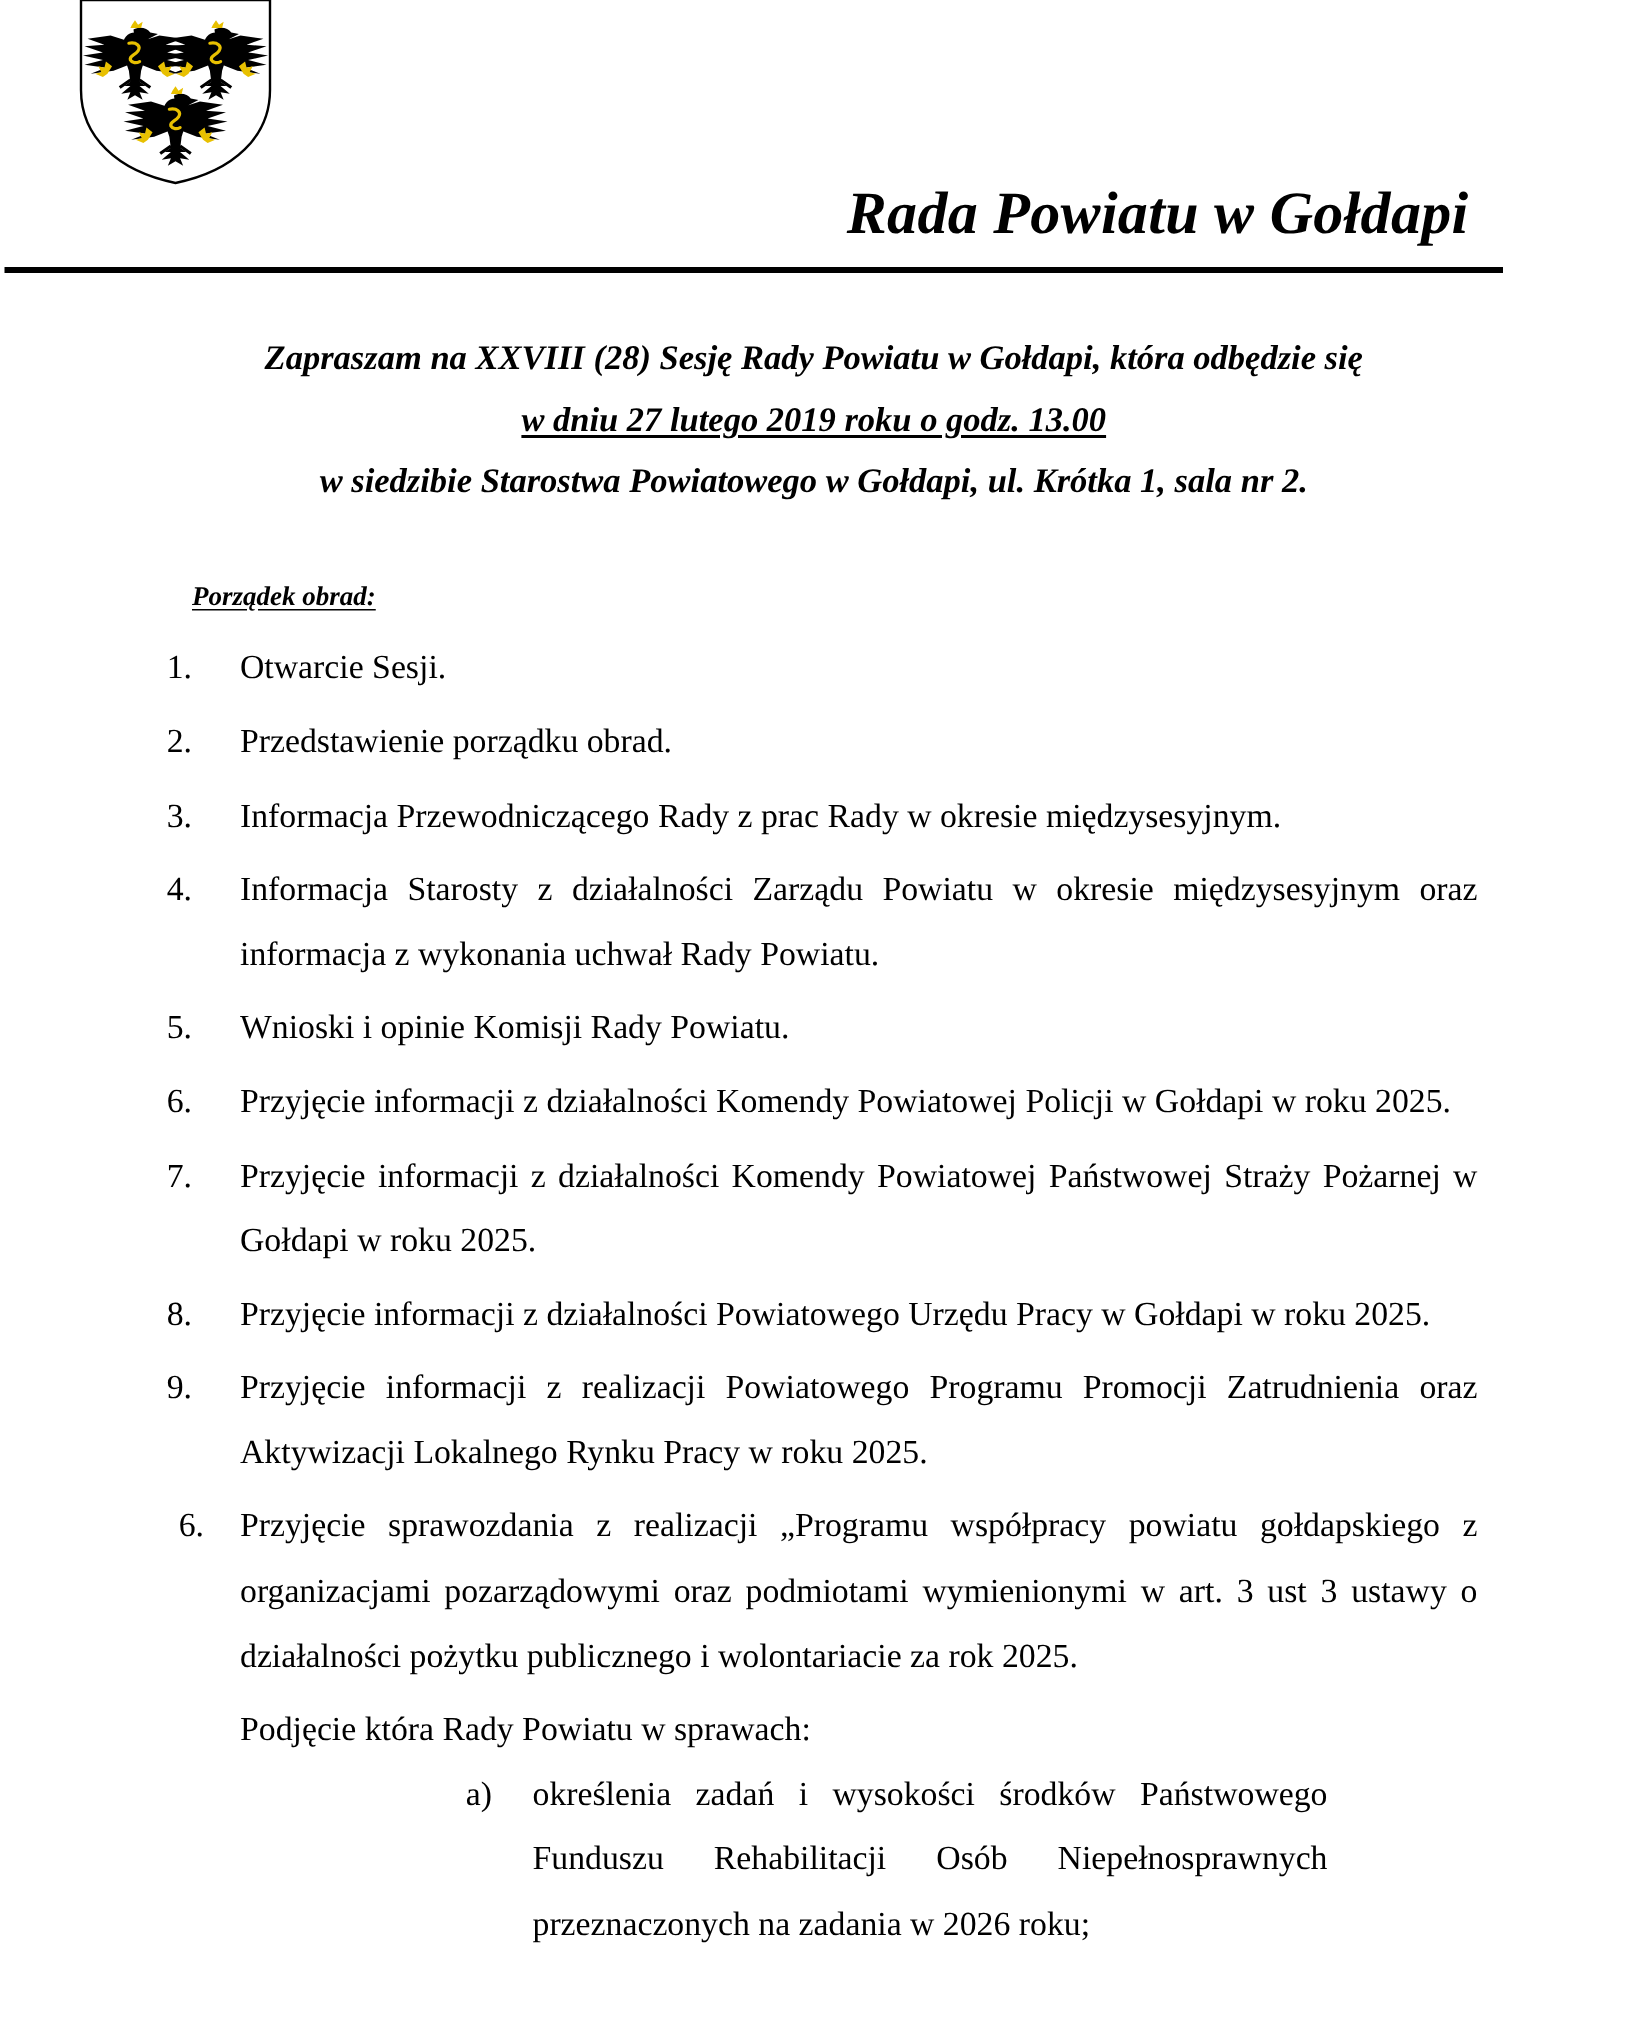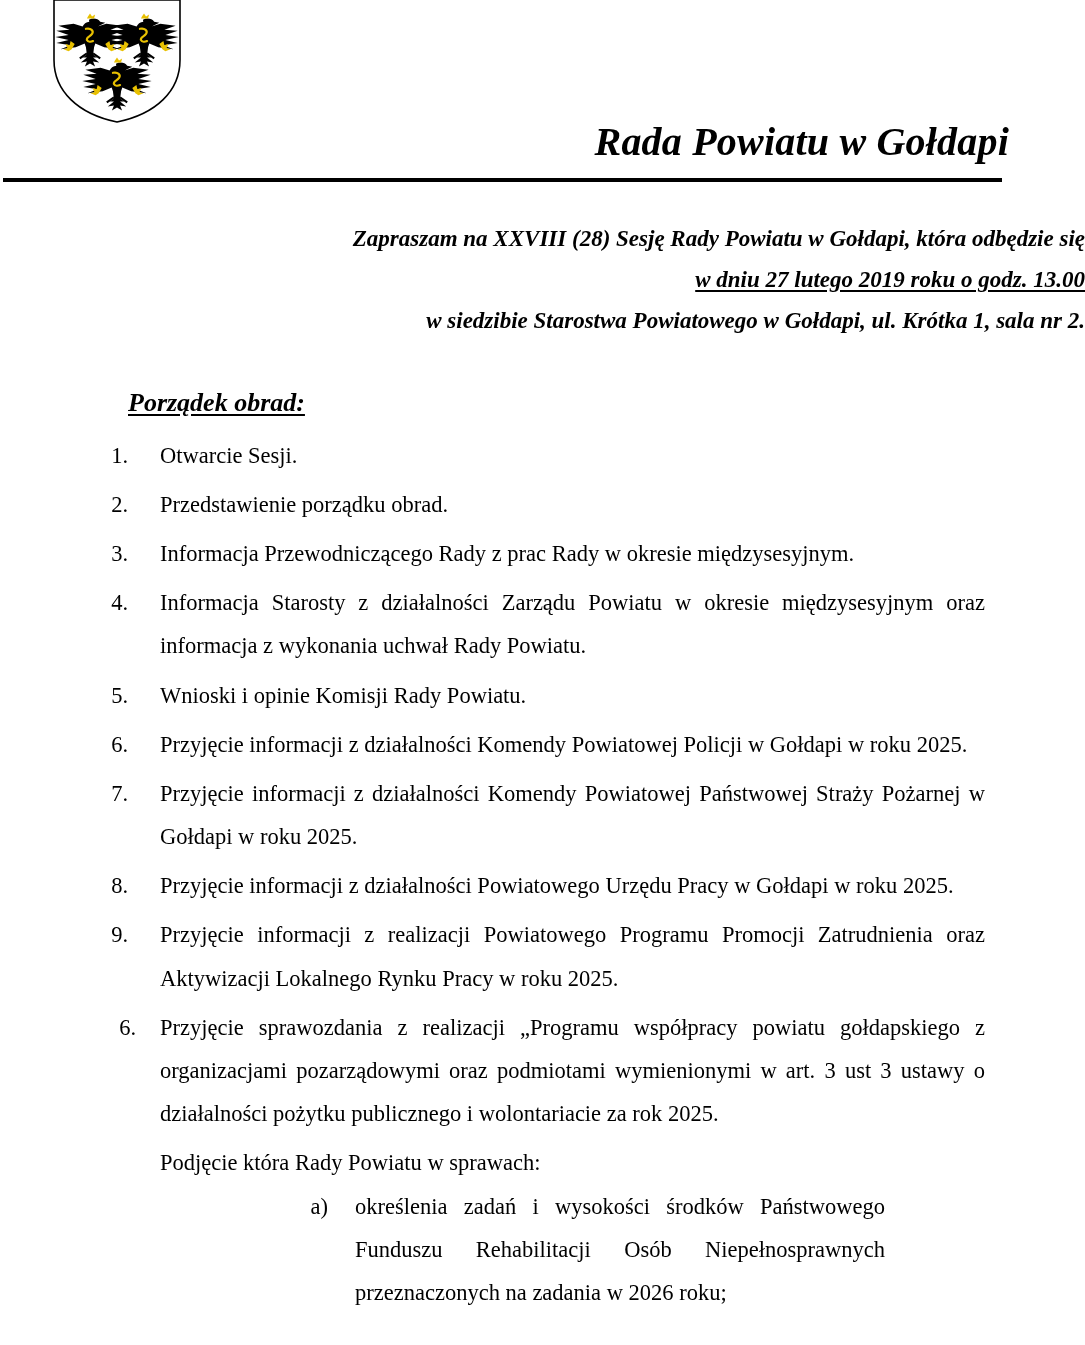--- a/index.html
+++ b/index.html
@@ -32,21 +32,21 @@
     height: 126px;
   }
   .coat-of-arms svg {
     display: block;
     width: 138px;
     height: 126px;
   }
 
   .header-title {
     position: absolute;
-    right: 76px;
+    right: 106px;
     top: 122px;
     font-size: 40px;
     font-weight: bold;
     font-style: italic;
     letter-spacing: 0.2px;
     white-space: nowrap;
     line-height: 1;
   }
 
   .header-rule {
@@ -61,41 +61,41 @@
   
   .doc-body {
     position: relative;
     margin: 0;
     padding: 0;
   }
 
   .invitation {
     margin: 0;
     padding: 0;
-    text-align: right;
+    text-align: center;
     font-weight: bold;
     font-style: italic;
     font-size: 23px;
     line-height: 1.78;
   }
   .invitation .inv-line {
     display: block;
   }
   .invitation .inv-line.underline {
     text-decoration: underline;
     text-underline-offset: 3px;
   }
   .inv-line-1 { margin-top: 24px; }
 
   .agenda-heading {
     margin: 44px 0 0 0;
     padding-left: 128px;
     font-weight: bold;
     font-style: italic;
-    font-size: 26px;
+    font-size: 18px;
     line-height: 1.3;
   }
   .agenda-heading span {
     text-decoration: underline;
     text-underline-offset: 3px;
   }
 
   .agenda-list {
     list-style: none;
     margin: 14px 0 0 0;

